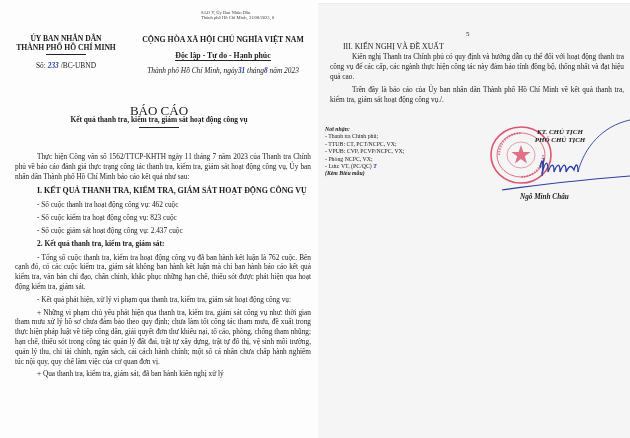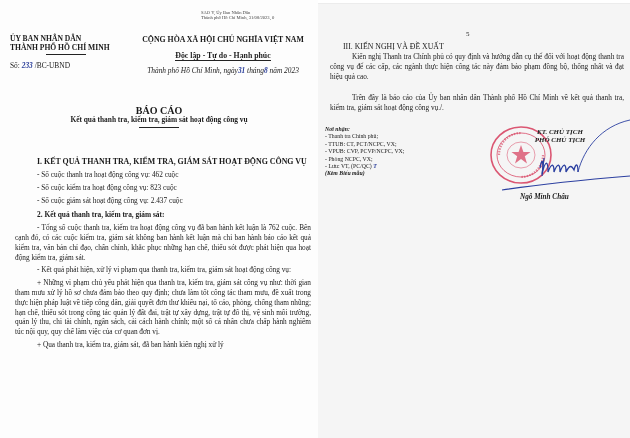--- a/index.html
+++ b/index.html
@@ -5,34 +5,34 @@
   * { box-sizing: border-box; margin: 0; padding: 0; }
   html, body { width: 630px; height: 438px; overflow: hidden; background: #ffffff; }
   body { position: relative; font-family: "Liberation Serif", serif; color: #1a1a1a; }
 
   .page { position: absolute; top: 0; overflow: hidden; }
   .page-left { left: 0; width: 318px; height: 438px; background: #fdfdfd; }
   .page-right { left: 318px; top: 3px; width: 312px; height: 435px; background: #f5f5f5; border-top: 1px solid #ececec; }
 
   .copy-stamp { position: absolute; left: 201px; top: 10px; font-size: 4.6px; line-height: 5.4px; color: #444; }
 
-  .header-left { position: absolute; left: 10px; top: 34px; width: 112px; text-align: left; }
+  .header-left { position: absolute; left: 10px; top: 34px; width: 112px; text-align: center; }
   .hl-line { font-weight: bold; font-size: 7.6px; line-height: 9px; white-space: nowrap; }
   .hl-rule { width: 40px; height: 0; border-top: 0.8px solid #222; margin: 2px auto 0; }
   .hl-number { font-size: 7.4px; margin-top: 6px; white-space: nowrap; }
   .hl-number .num { color: #2a3e9a; font-weight: bold; font-style: italic; }
 
   .header-right { position: absolute; left: 128px; top: 35px; width: 190px; text-align: center; }
   .hr-title { font-weight: bold; font-size: 7.8px; line-height: 9px; white-space: nowrap; }
   .hr-motto { font-weight: bold; font-size: 7.8px; line-height: 9px; display: inline-block; border-bottom: 0.8px solid #222; padding-bottom: 0px; }
   .hr-date { font-style: italic; font-size: 7.4px; margin-top: 4px; white-space: nowrap; }
   .hr-date .num { color: #2a3e9a; font-weight: bold; }
 
   .doc-title { position: absolute; left: 0; width: 318px; top: 106px; text-align: center; }
-  .dt-main { font-weight: bold; font-size: 10px; line-height: 9px; }
+  .dt-main { font-weight: normal; font-size: 13px; line-height: 9px; }
   .dt-sub { font-weight: bold; font-size: 7.4px; line-height: 9px; }
   .dt-rule { width: 40px; border-top: 0.8px solid #222; margin: 3px auto 0; }
 
   .body-left { position: absolute; left: 15px; top: 152px; width: 296px; font-size: 7.3px; line-height: 9.8px; text-align: justify; }
   .para { text-indent: 22px; }
   .para + .para { margin-top: 3px; }
   .heading-1 { font-weight: bold; font-size: 7.9px; line-height: 9.6px; text-indent: 22px; margin-top: 5px; }
   .heading-2 { font-weight: bold; font-size: 7.4px; line-height: 9.6px; text-indent: 22px; margin-top: 3px; }
   .bullet { text-indent: 22px; margin-top: 3.8px; line-height: 9.2px; }
   .gap { margin-top: 4px; }
@@ -76,39 +76,40 @@
     <div class="hr-date"><span>Thành phố Hồ Chí Minh, ngày</span><span class="num">31</span><span> tháng</span><span class="num">8</span><span> năm 2023</span></div>
   </div>
 
   <div class="doc-title">
     <div class="dt-main">BÁO CÁO</div>
     <div class="dt-sub">Kết quả thanh tra, kiểm tra, giám sát hoạt động công vụ</div>
     <div class="dt-rule"></div>
   </div>
 
   <div class="body-left">
+    <p class="para">Thực hiện Công văn số 1562/TTCP-KHTH ngày 11 tháng 7 năm 2023 của Thanh tra Chính phủ về báo cáo đánh giá thực trạng công tác thanh tra, kiểm tra, giám sát hoạt động công vụ, Ủy ban nhân dân Thành phố Hồ Chí Minh báo cáo kết quả như sau:</p>
     <p class="heading-1">I. KẾT QUẢ THANH TRA, KIỂM TRA, GIÁM SÁT HOẠT ĐỘNG CÔNG VỤ</p>
     <p class="bullet">- Số cuộc thanh tra hoạt động công vụ: 462 cuộc</p>
     <p class="bullet">- Số cuộc kiểm tra hoạt động công vụ: 823 cuộc</p>
     <p class="bullet">- Số cuộc giám sát hoạt động công vụ: 2.437 cuộc</p>
     <p class="heading-2 gap">2. Kết quả thanh tra, kiểm tra, giám sát:</p>
     <p class="para gap">- Tổng số cuộc thanh tra, kiểm tra hoạt động công vụ đã ban hành kết luận là 762 cuộc. Bên cạnh đó, có các cuộc kiểm tra, giám sát không ban hành kết luận mà chỉ ban hành báo cáo kết quả kiểm tra, văn bản chỉ đạo, chấn chỉnh, khắc phục những hạn chế, thiếu sót được phát hiện qua hoạt động kiểm tra, giám sát.</p>
     <p class="para gap">- Kết quả phát hiện, xử lý vi phạm qua thanh tra, kiểm tra, giám sát hoạt động công vụ:</p>
     <p class="para gap">+ Những vi phạm chủ yếu phát hiện qua thanh tra, kiểm tra, giám sát công vụ như: thời gian tham mưu xử lý hồ sơ chưa đảm bảo theo quy định; chưa làm tốt công tác tham mưu, đề xuất trong thực hiện pháp luật về tiếp công dân, giải quyết đơn thư khiếu nại, tố cáo, phòng, chống tham nhũng; hạn chế, thiếu sót trong công tác quản lý đất đai, trật tự xây dựng, trật tự đô thị, vệ sinh môi trường, quản lý thu, chi tài chính, ngân sách, cải cách hành chính; một số cá nhân chưa chấp hành nghiêm túc nội quy, quy chế làm việc của cơ quan đơn vị.</p>
     <p class="para gap">+ Qua thanh tra, kiểm tra, giám sát, đã ban hành kiến nghị xử lý</p>
   </div>
 </div>
 
 <div class="page page-right">
   <div class="page-num">5</div>
 
   <div class="body-right">
     <p class="rh">III. KIẾN NGHỊ VÀ ĐỀ XUẤT</p>
-    <p class="para">Kiến nghị Thanh tra Chính phủ có quy định và hướng dẫn cụ thể đối với hoạt động thanh tra công vụ để các cấp, các ngành thực hiện công tác này đảm bảo phạm đồng bộ, thống nhất và đạt hiệu quả cao.</p>
-    <p class="para" style="margin-top:12px">Trên đây là báo cáo của Ủy ban nhân dân Thành phố Hồ Chí Minh về kết quả thanh tra, kiểm tra, giám sát hoạt động công vụ./.</p>
+    <p class="para">Kiến nghị Thanh tra Chính phủ có quy định và hướng dẫn cụ thể đối với hoạt động thanh tra công vụ để các cấp, các ngành thực hiện công tác này đảm bảo tính đồng bộ, thống nhất và đạt hiệu quả cao.</p>
+    <p class="para" style="margin-top:4px">Trên đây là báo cáo của Ủy ban nhân dân Thành phố Hồ Chí Minh về kết quả thanh tra, kiểm tra, giám sát hoạt động công vụ./.</p>
   </div>
 
   <div class="recipients">
     <div class="rec-title">Nơi nhận:</div>
     <div>- Thanh tra Chính phủ;</div>
     <div>- TTUB: CT, PCT/NCPC, VX;</div>
     <div>- VPUB: CVP, PCVP/NCPC, VX;</div>
     <div>- Phòng NCPC, VX;</div>
     <div><span>- Lưu: VT, (PC/QC) </span><span class="rec-mark">T</span></div>
     <div class="rec-note">(Kèm Biểu mẫu)</div>

